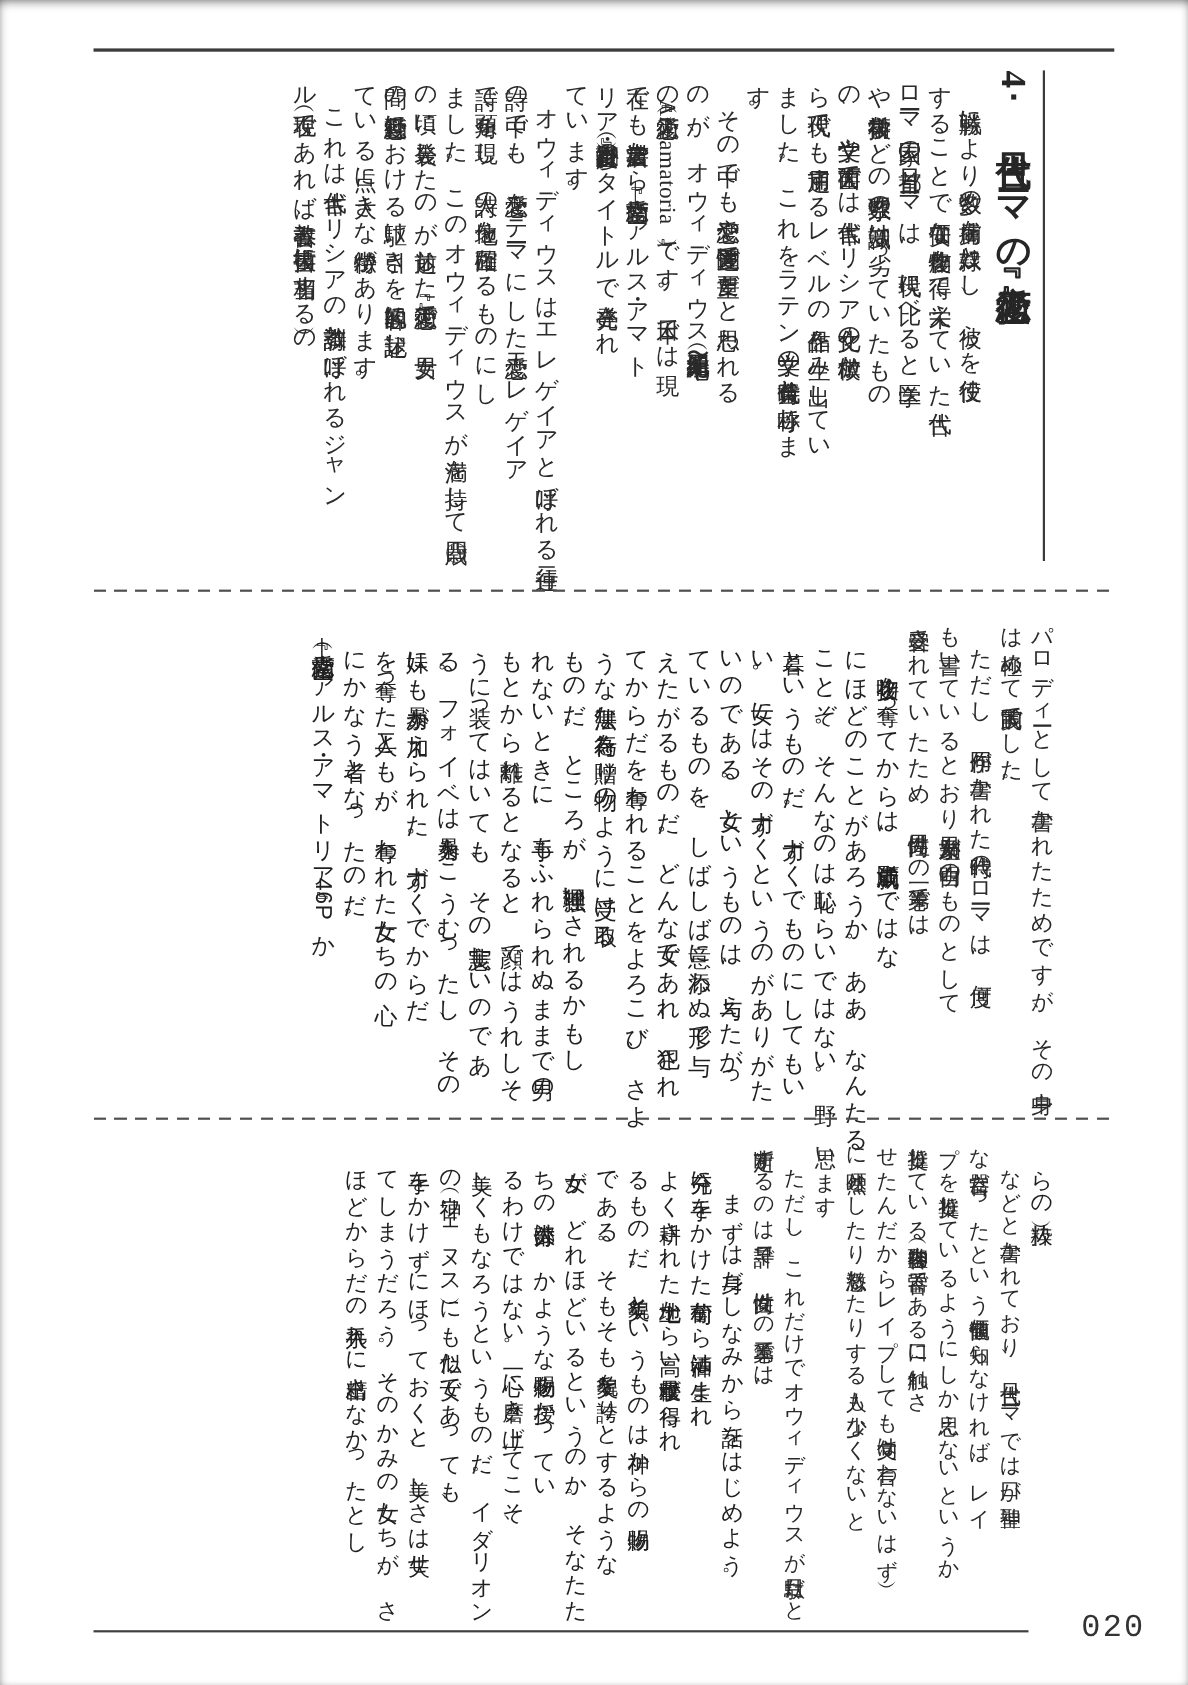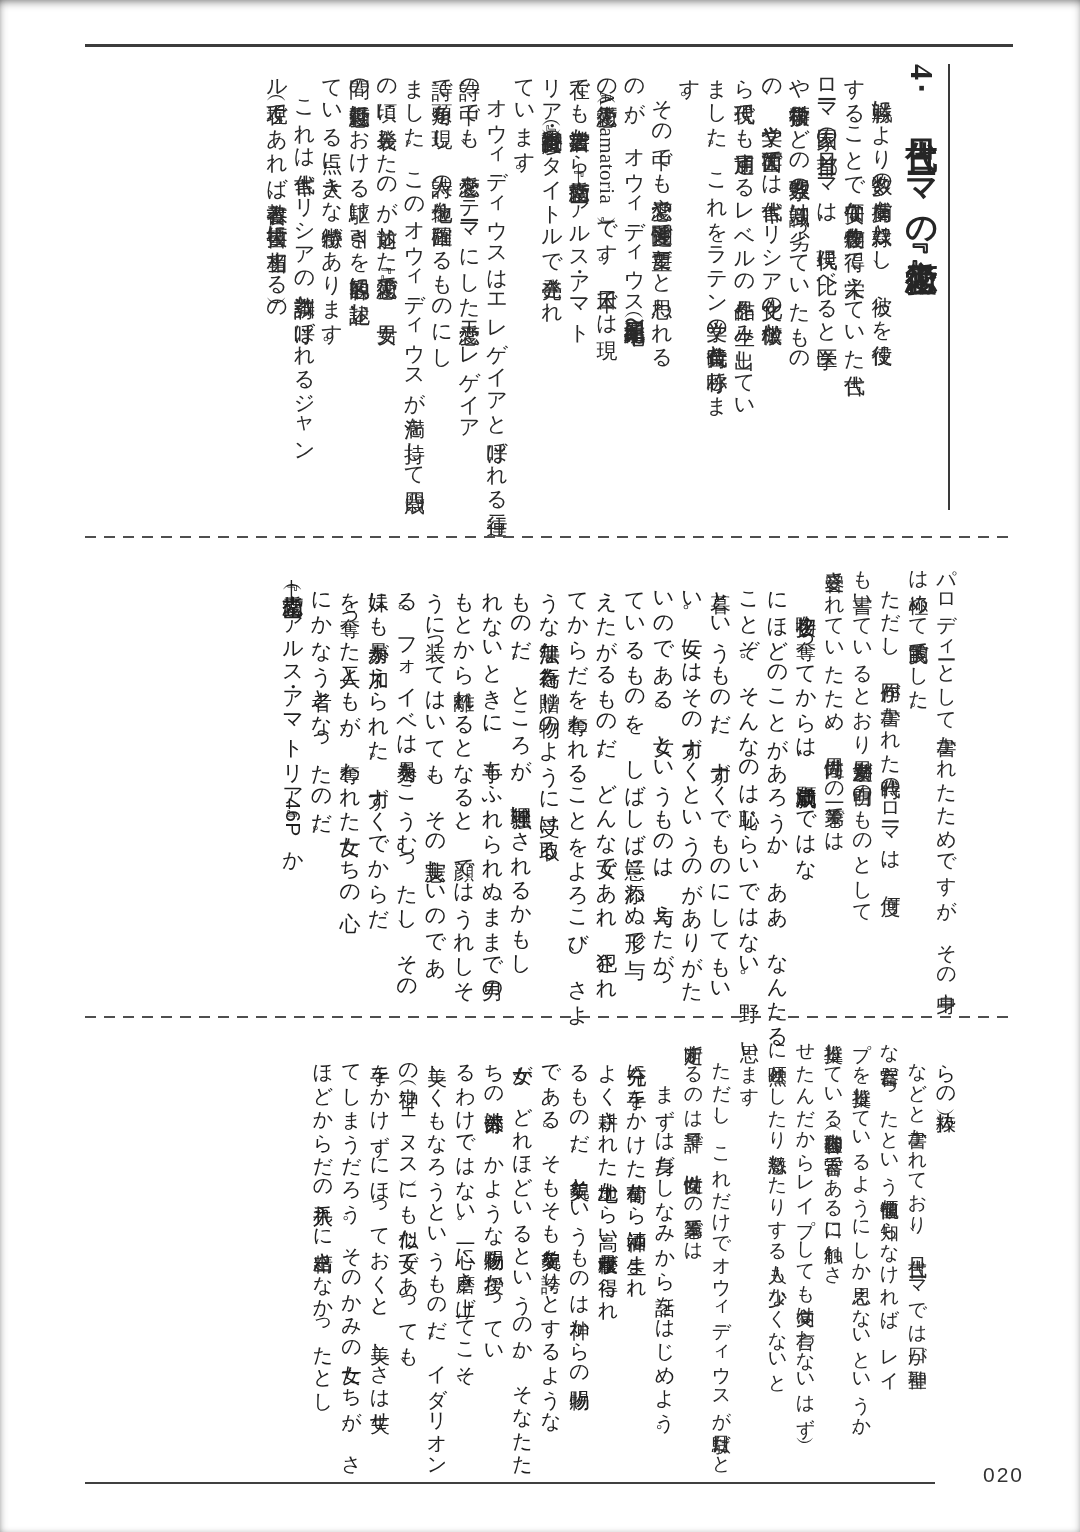--- a/index.html
+++ b/index.html
@@ -51,22 +51,22 @@
   #sec-top    .i1 { padding-top:21px; }
   #sec-middle .s.i1 { padding-top:20px; }
   #sec-middle .q.i1, #sec-middle .a.i1 { padding-top:21px; }
   #sec-middle .i2 { padding-top:43px; }
   #sec-bottom .s.i1 { padding-top:19px; }
   #sec-bottom .q.i1, #sec-bottom .a.i1 { padding-top:20px; }
   #sec-bottom .i2 { padding-top:41px; }
 
   .page-number {
     position:absolute; left:983px; top:1463px;
-    font-size:21px; letter-spacing:2px; color:#333;
-    font-family:Liberation Sans, sans-serif;
+    font-size:29px; letter-spacing:2px; color:#333;
+    font-family:Liberation Mono, monospace;
   }
 </style>
 </head>
 <body>
 
 <div class="page">
   <div class="rule-top"></div>
 
   <section class="vblock" id="sec-top">
     <h1 class="heading">4．古代ローマの『恋愛術』</h1>

